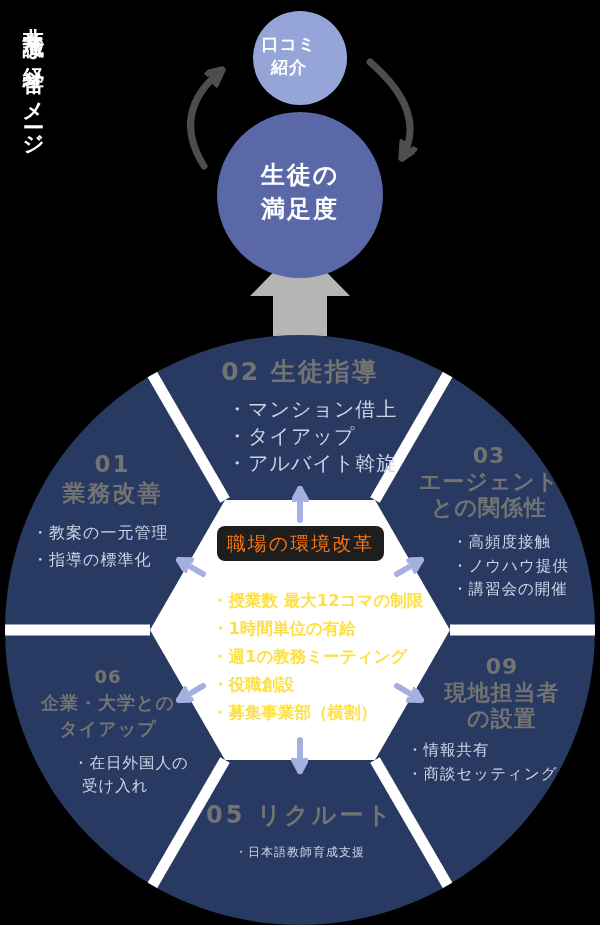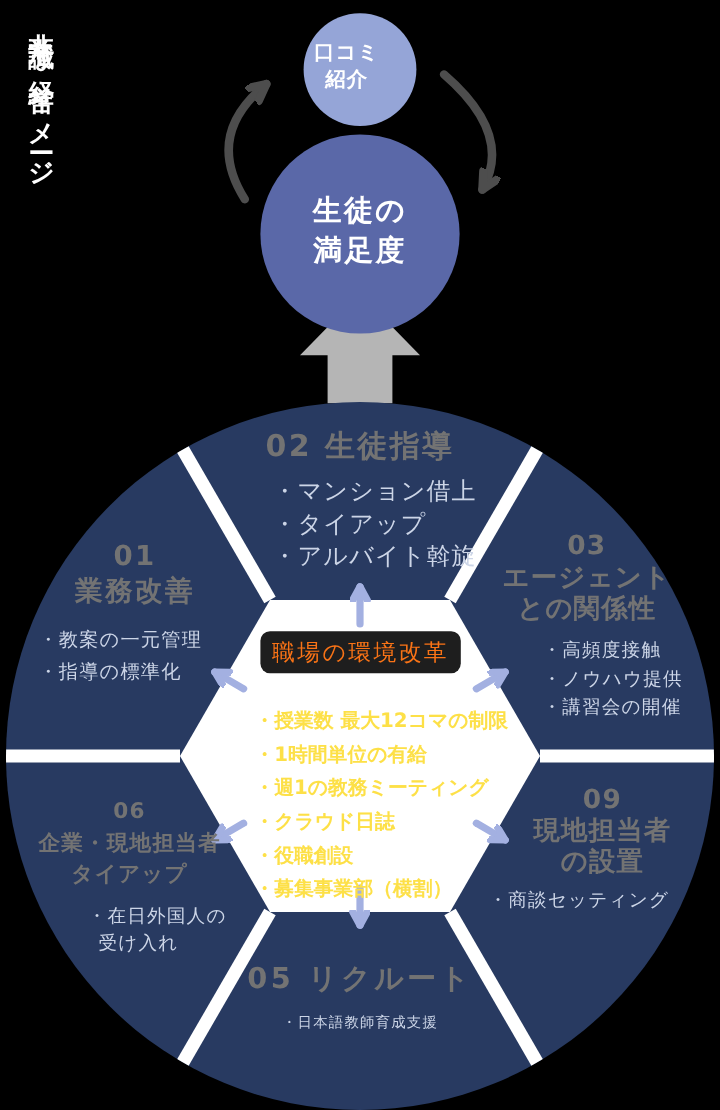--- a/index.html
+++ b/index.html
@@ -104,21 +104,20 @@
   <div class="abs circle-label satisfaction-label">
     <div>生徒の</div>
     <div>満足度</div>
   </div>
 
   <div class="abs badge">職場の環境改革</div>
   <div class="abs center-items">
     <div class="li">・授業数 最大12コマの制限</div>
     <div class="li">・1時間単位の有給</div>
     <div class="li">・週1の教務ミーティング</div>
-    <div class="li">・クラウド日誌</div>
     <div class="li">・役職創設</div>
     <div class="li">・募集事業部（横割）</div>
   </div>
 
   <div class="abs sec-title t02">02  生徒指導</div>
   <div class="abs sec-bullets b02">
     <div class="li">・マンション借上</div>
     <div class="li">・タイアップ</div>
     <div class="li">・アルバイト斡旋</div>
   </div>
@@ -142,26 +141,27 @@
     <div class="li">・ノウハウ提供</div>
     <div class="li">・講習会の開催</div>
   </div>
 
   <div class="abs sec-title t04">
     <div>09</div>
     <div>現地担当者</div>
     <div>の設置</div>
   </div>
   <div class="abs sec-bullets b04">
+    <div class="li">・情報共有</div>
     <div class="li">・商談セッティング</div>
   </div>
 
   <div class="abs sec-title t06">
     <div>06</div>
-    <div>企業・現地担当者</div>
+    <div>企業・大学との</div>
     <div>タイアップ</div>
   </div>
   <div class="abs sec-bullets b06">
     <div class="li">・在日外国人の</div>
     <div class="li cont">受け入れ</div>
   </div>
 
   <div class="abs sec-title t05">05 リクルート</div>
   <div class="abs sec-bullets b05">
     <div class="li">・日本語教師育成支援</div>

